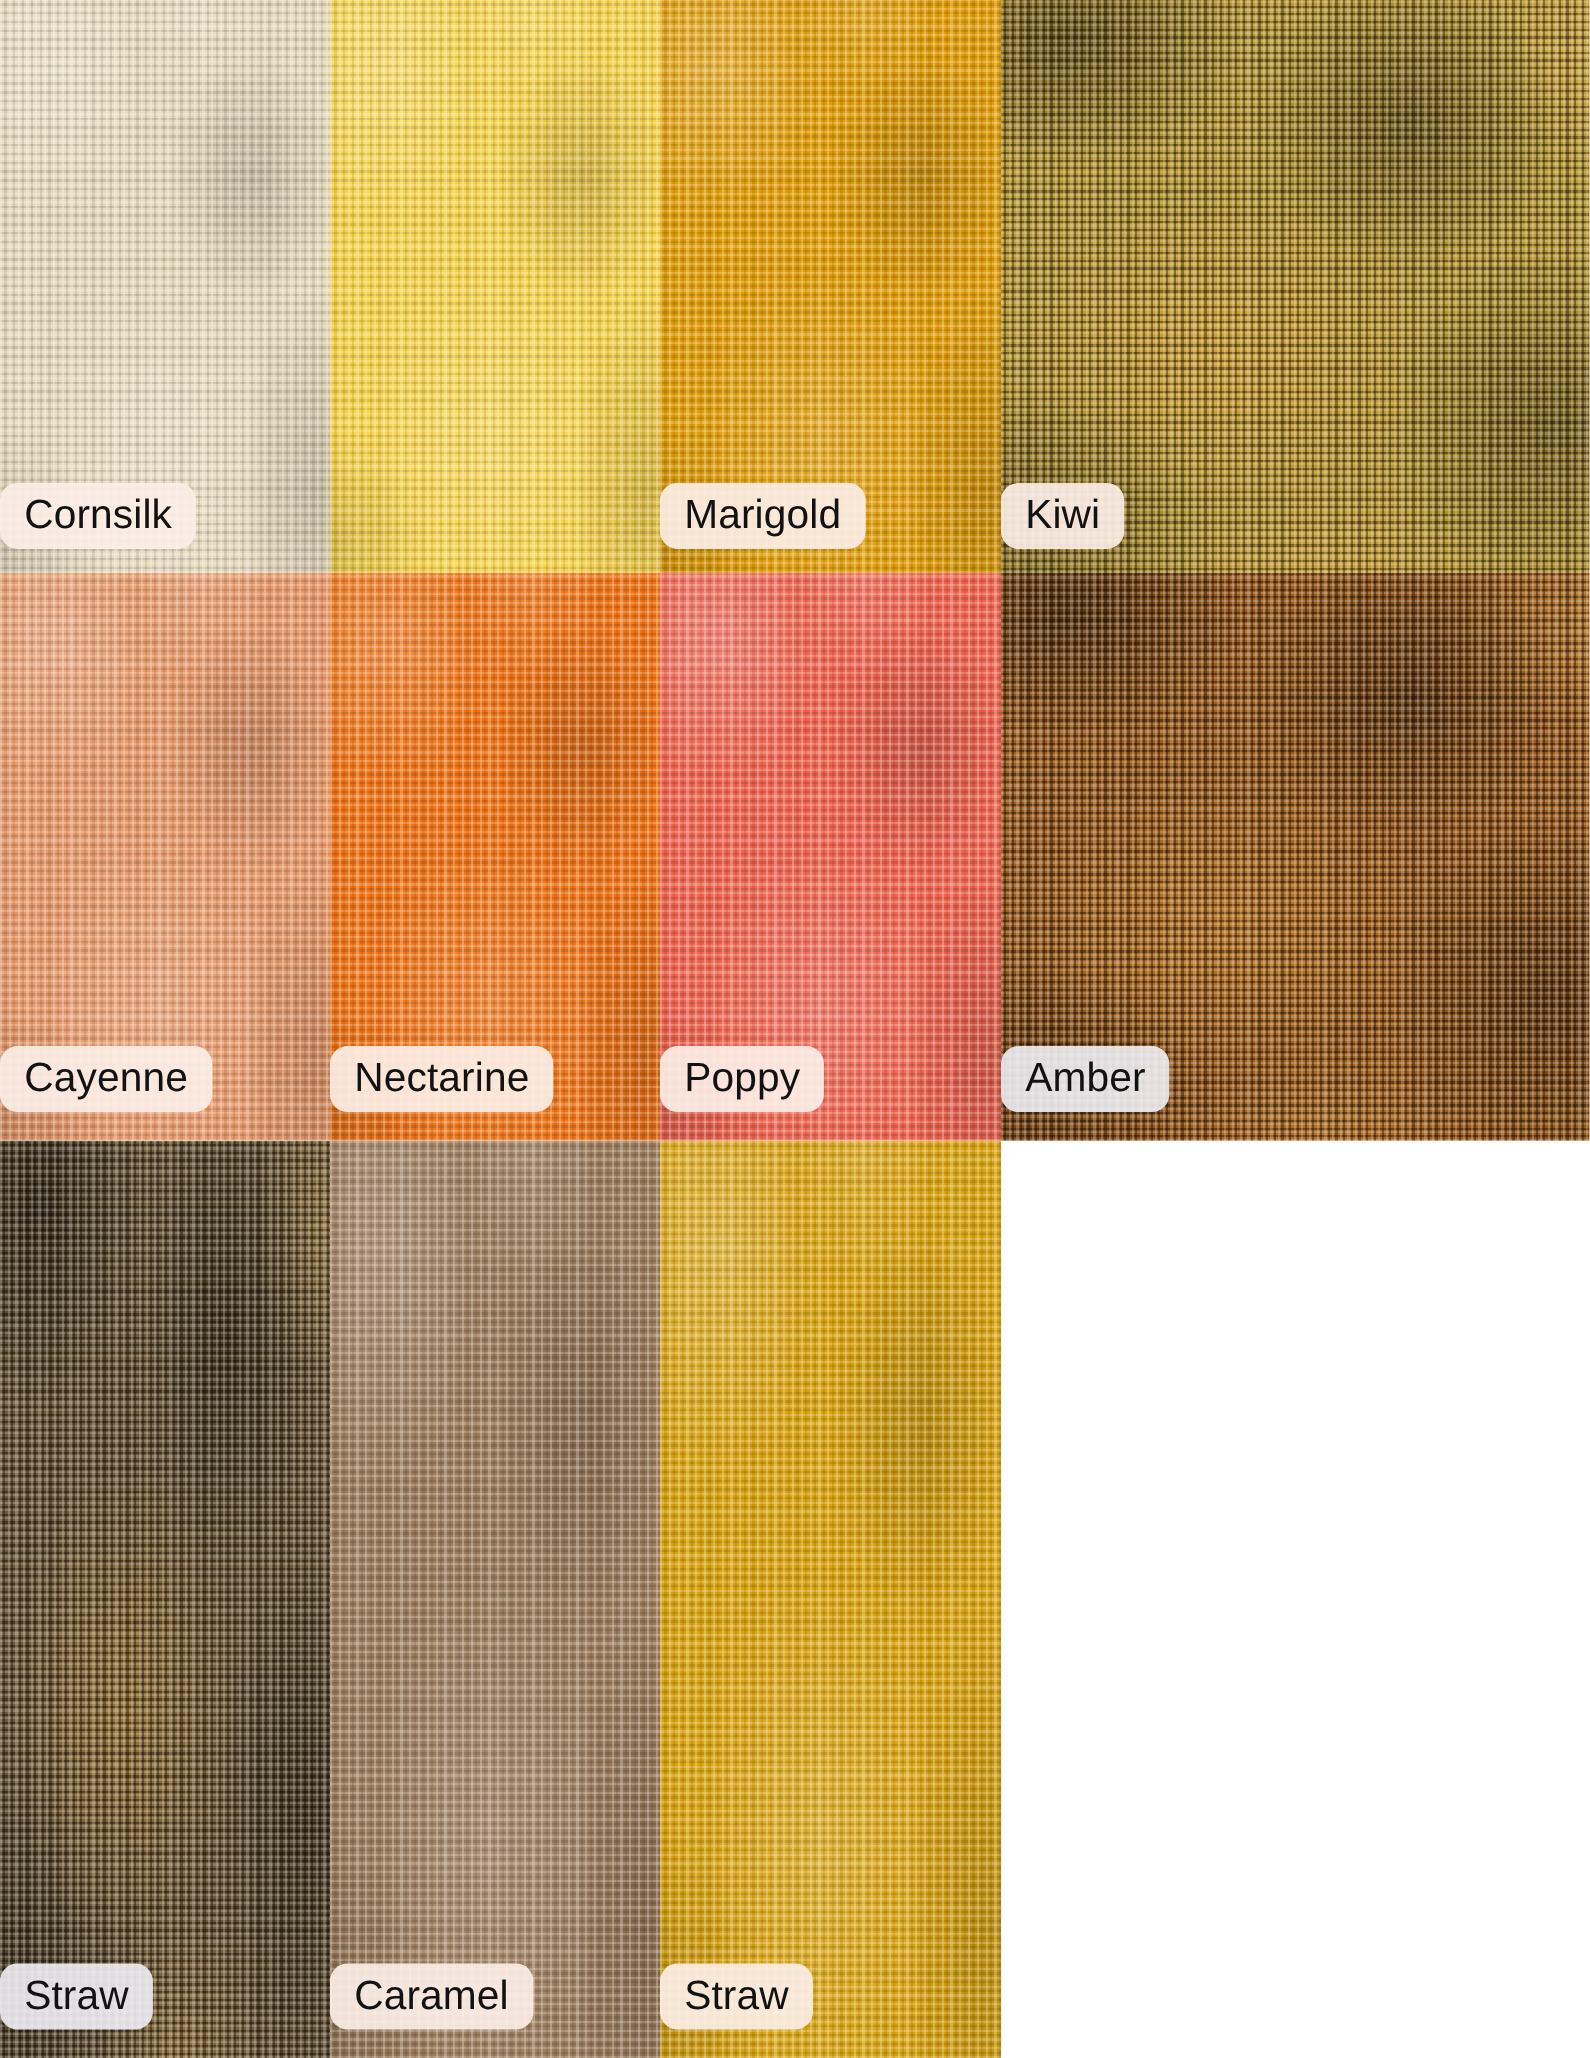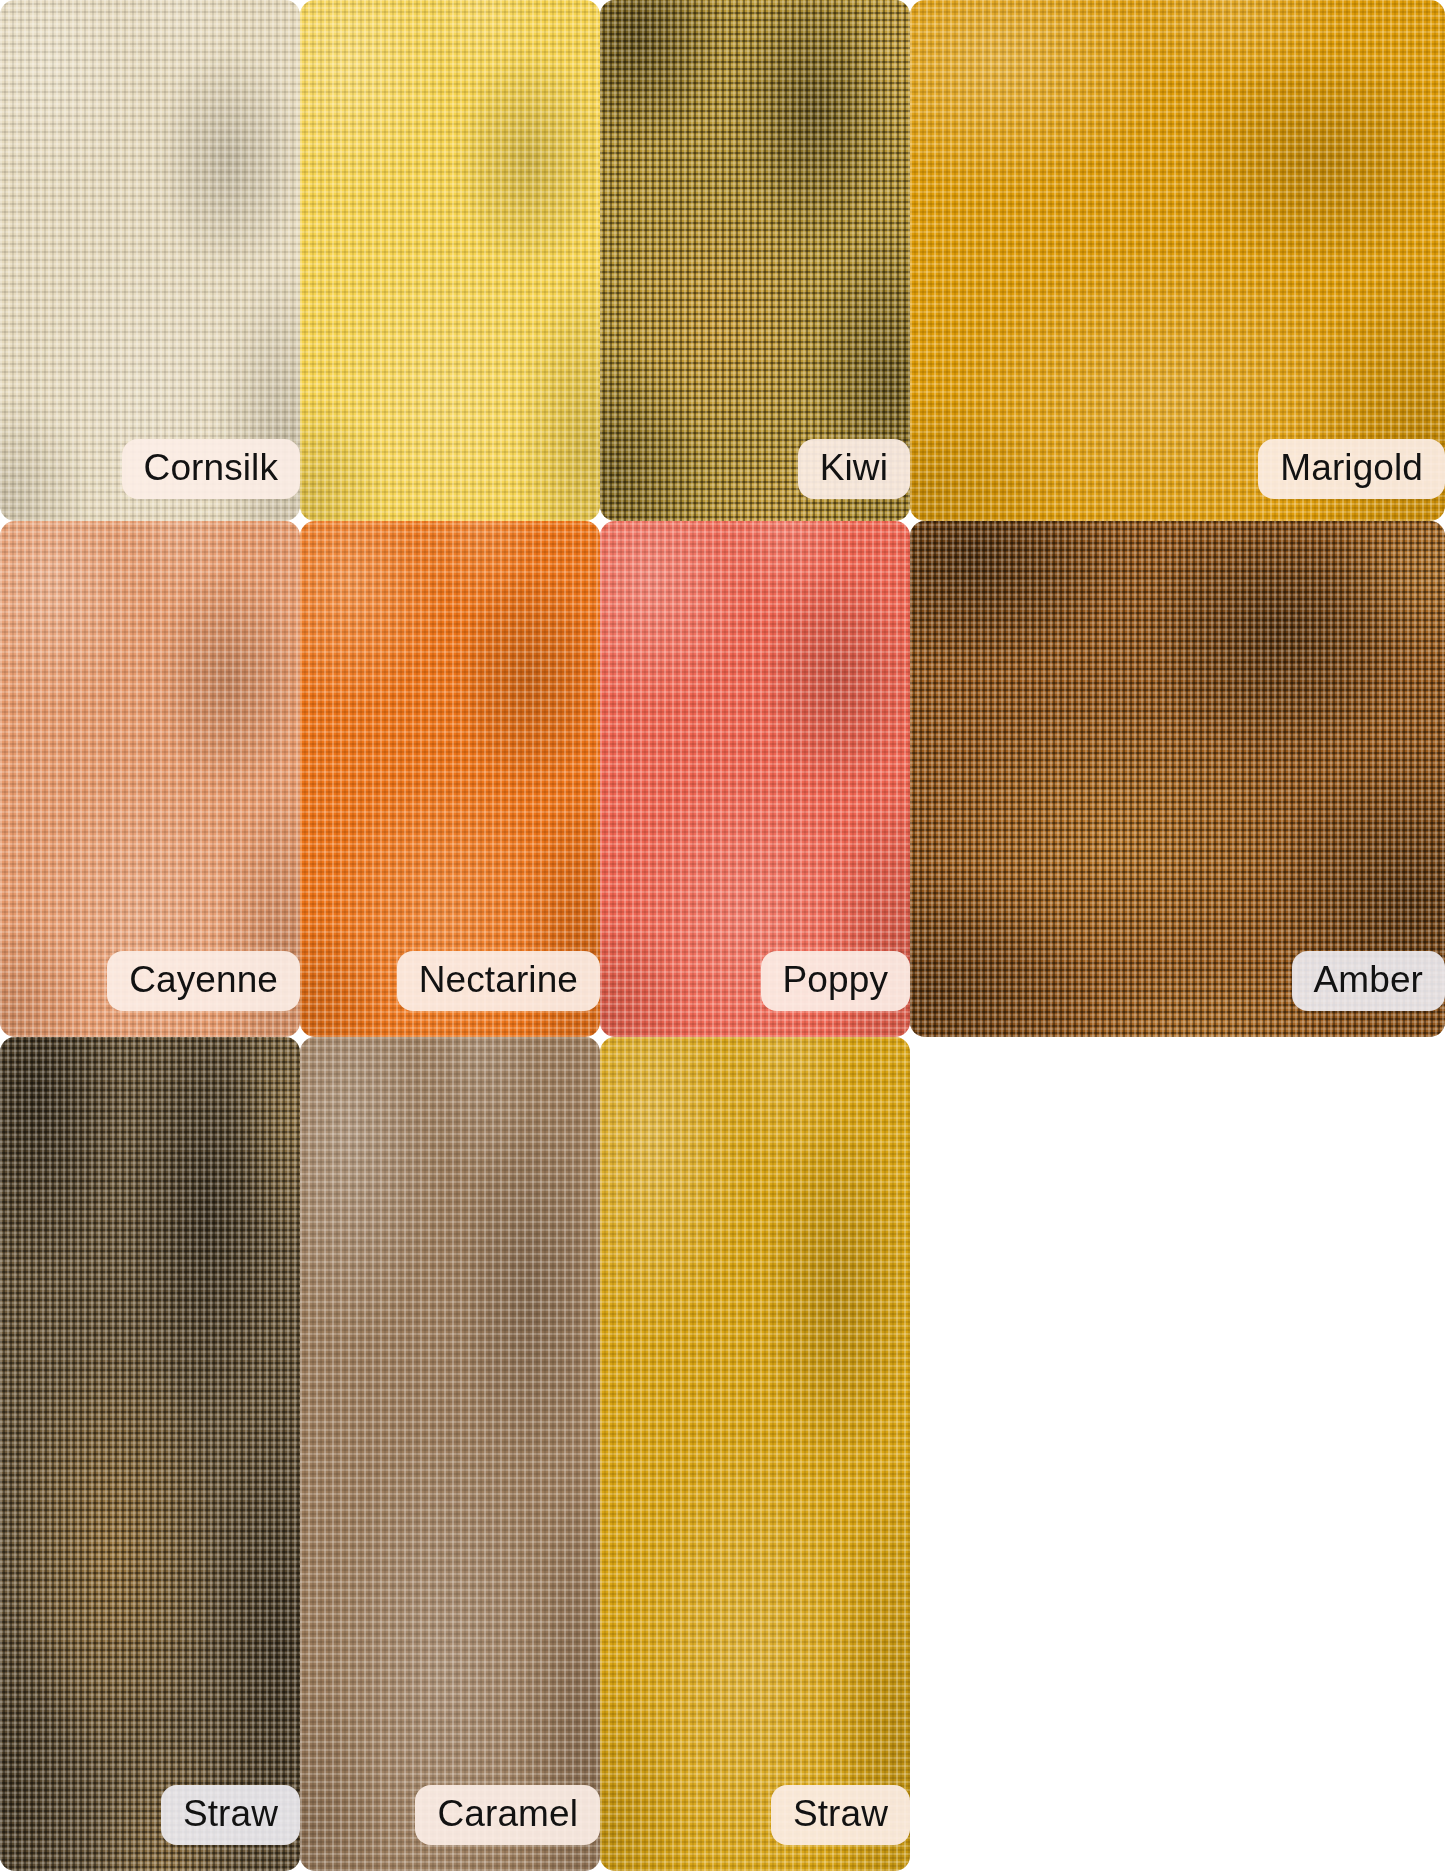--- a/index.html
+++ b/index.html
@@ -21,22 +21,21 @@
     display: grid;
     grid-template-columns: 300px 300px 310px 535px;
     grid-template-rows: 521px 516px 834px;
   }
 
   .swatch {
     position: relative;
     overflow: hidden;
     display: flex;
     align-items: flex-end;
-    justify-content: flex-end;
-    border-radius: 15px;
+    justify-content: flex-start;
   }
 
   
   .swatch .fill {
     position: absolute;
     inset: 0;
   }
 
   
   .swatch .weave {
@@ -146,34 +145,34 @@
     <div class="weave"></div>
     <span class="chip warm">Cornsilk</span>
   </div>
 
   <div class="swatch row1">
     <div class="fill" style="background: rgb(247, 212, 79);"></div>
     <div class="mottle"></div>
     <div class="weave"></div>
   </div>
 
+  <div class="swatch row1">
+    <div class="fill" style="background: rgb(224, 157, 8);"></div>
+    <div class="mottle"></div>
+    <div class="weave"></div>
+    <span class="chip warm">Marigold</span>
+  </div>
+
   <div class="swatch row1 grunge">
     <div class="fill" style="background: rgb(185, 151, 51);"></div>
     <div class="mottle"></div>
     <div class="weave"></div>
     <span class="chip warm">Kiwi</span>
   </div>
 
-  <div class="swatch row1">
-    <div class="fill" style="background: rgb(224, 157, 8);"></div>
-    <div class="mottle"></div>
-    <div class="weave"></div>
-    <span class="chip warm">Marigold</span>
-  </div>
-
   <div class="swatch row2">
     <div class="fill" style="background: rgb(231, 154, 108);"></div>
     <div class="mottle"></div>
     <div class="weave"></div>
     <span class="chip warm">Cayenne</span>
   </div>
 
   <div class="swatch row2">
     <div class="fill" style="background: rgb(239, 116, 23);"></div>
     <div class="mottle"></div>

